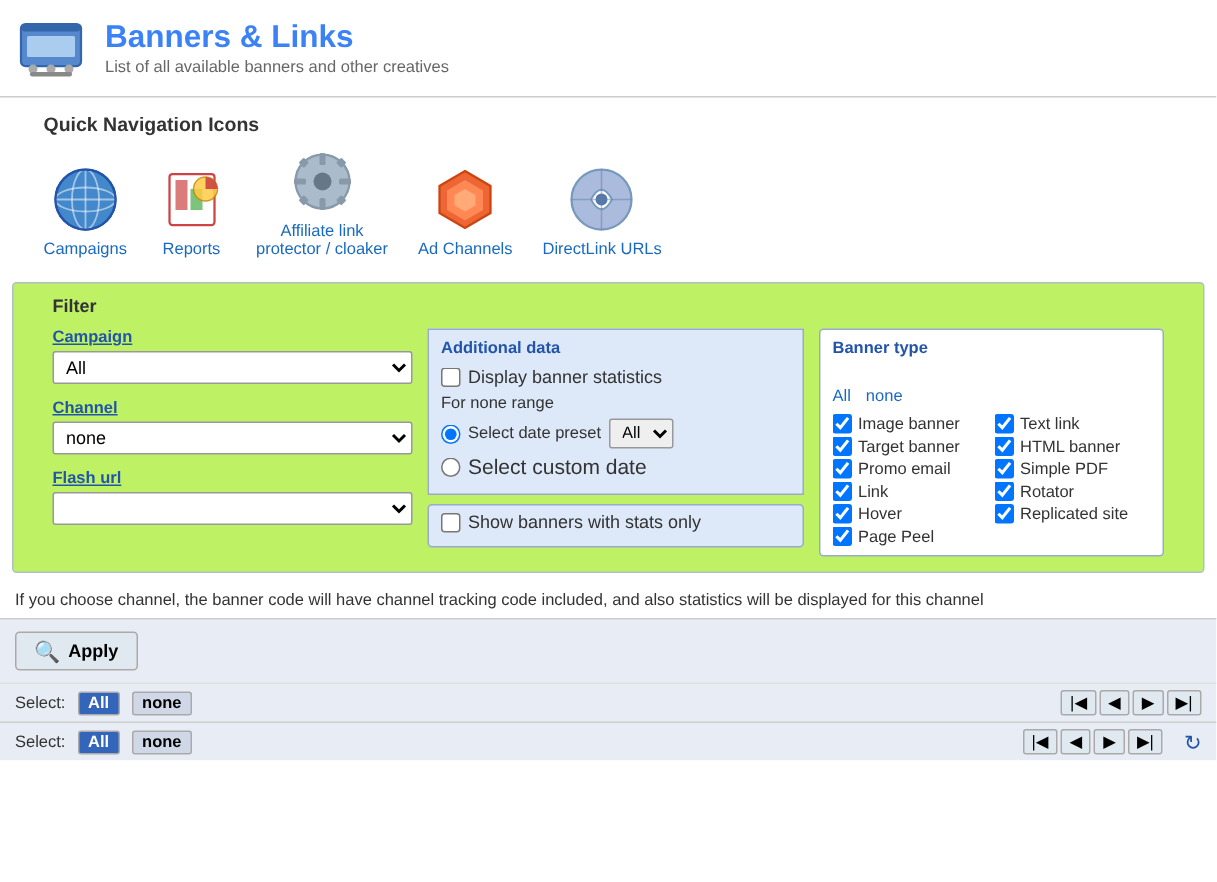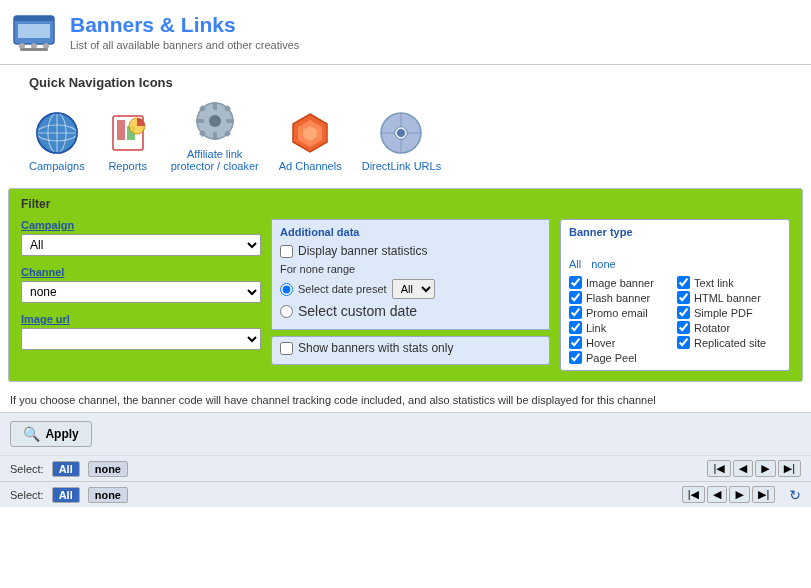--- a/index.html
+++ b/index.html
@@ -13,21 +13,21 @@
 
     
     .quick-nav { padding: 10px 29px; }
     .quick-nav-title { font-size: 13px; font-weight: bold; margin-bottom: 8px; }
     .nav-icons { display: flex; gap: 20px; align-items: flex-end; }
     .nav-item { display: flex; flex-direction: column; align-items: center; cursor: pointer; text-decoration: none; }
     .nav-item span { color: #1a6abf; font-size: 11px; text-align: center; margin-top: 4px; }
     .nav-icon-img { width: 46px; height: 46px; display: flex; align-items: center; justify-content: center; }
 
     
-    .filter-section { margin: 6px 8px; border: 1px solid #b0bec5; background: #84cc16; border-radius: 3px; padding: 8px 12px 10px; }
+    .filter-section { margin: 6px 8px; border: 1px solid #b0bec5; background: #bef264; border-radius: 3px; padding: 8px 26px 10px; }
     .filter-title { font-weight: bold; font-size: 12px; margin-bottom: 8px; color: #333; }
     .filter-body { display: flex; gap: 10px; }
 
     
     .filter-left { width: 240px; flex-shrink: 0; }
     .field-group { margin-bottom: 10px; }
     .field-label { font-weight: bold; font-size: 11px; color: #2255aa; margin-bottom: 3px; text-decoration: underline; }
     .field-select { width: 100%; padding: 2px 4px; border: 1px solid #999; border-radius: 2px; font-size: 12px; background: #fff; }
 
     
@@ -177,21 +177,21 @@
           <option>All</option>
         </select>
       </div>
       <div class="field-group">
         <div class="field-label">Channel</div>
         <select class="field-select">
           <option>none</option>
         </select>
       </div>
       <div class="field-group">
-        <div class="field-label">Image url</div>
+        <div class="field-label">Flash url</div>
         <select class="field-select">
           <option></option>
         </select>
       </div>
     </div>
 
     <div class="filter-middle">
       <div class="additional-data-box">
         <div class="additional-data-title">Additional data</div>
         <div class="checkbox-row">
@@ -232,21 +232,21 @@
             <input type="checkbox" checked="" style="">
             <span>Image banner</span>
           </div>
           <div class="banner-type-item">
             <input type="checkbox" checked="" style="">
             <span>Text link</span>
           </div>
 
           <div class="banner-type-item">
             <input type="checkbox" checked="" style="">
-            <span>Flash banner</span>
+            <span>Target banner</span>
           </div>
           <div class="banner-type-item">
             <input type="checkbox" checked="" style="">
             <span>HTML banner</span>
           </div>
 
           <div class="banner-type-item">
             <input type="checkbox" checked="" style="">
             <span>Promo email</span>
           </div>

